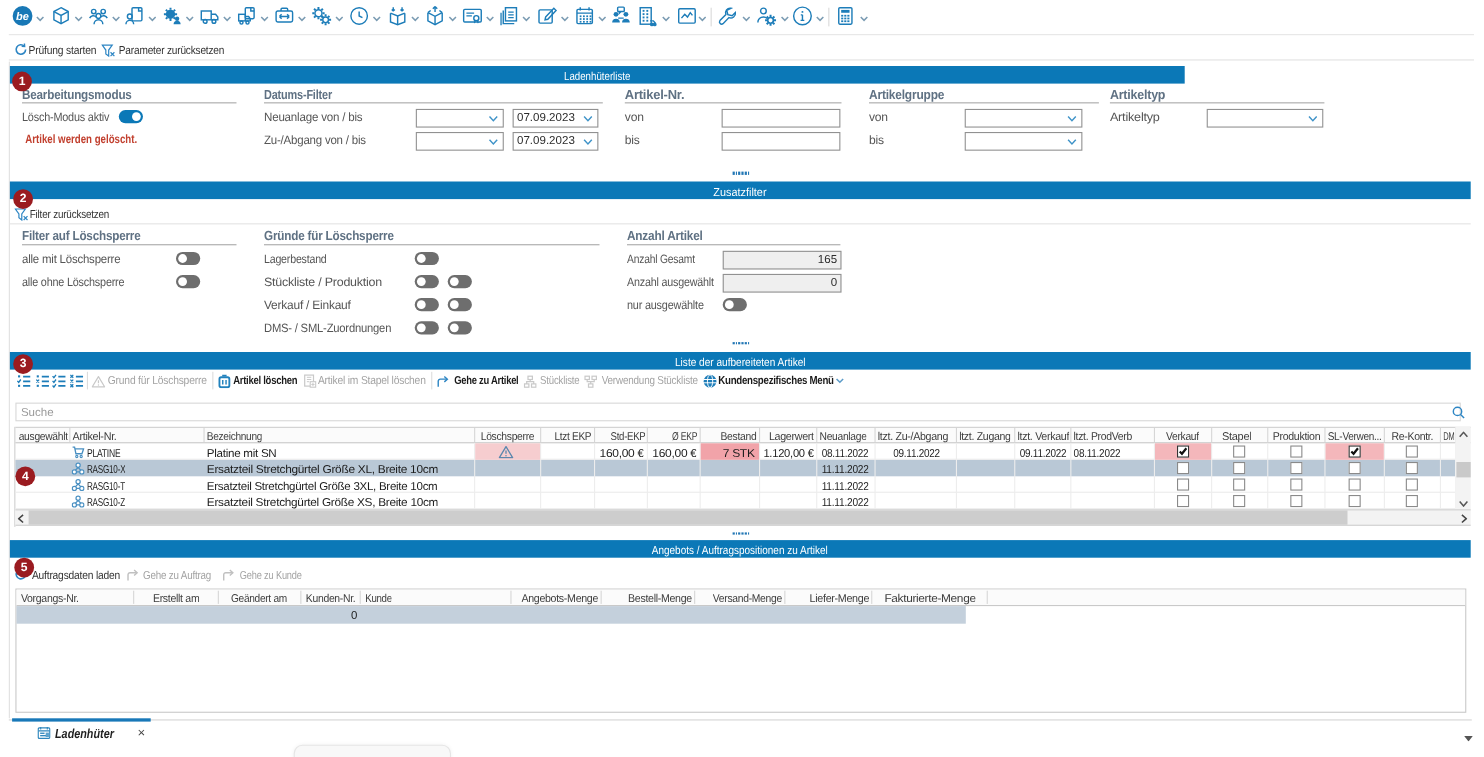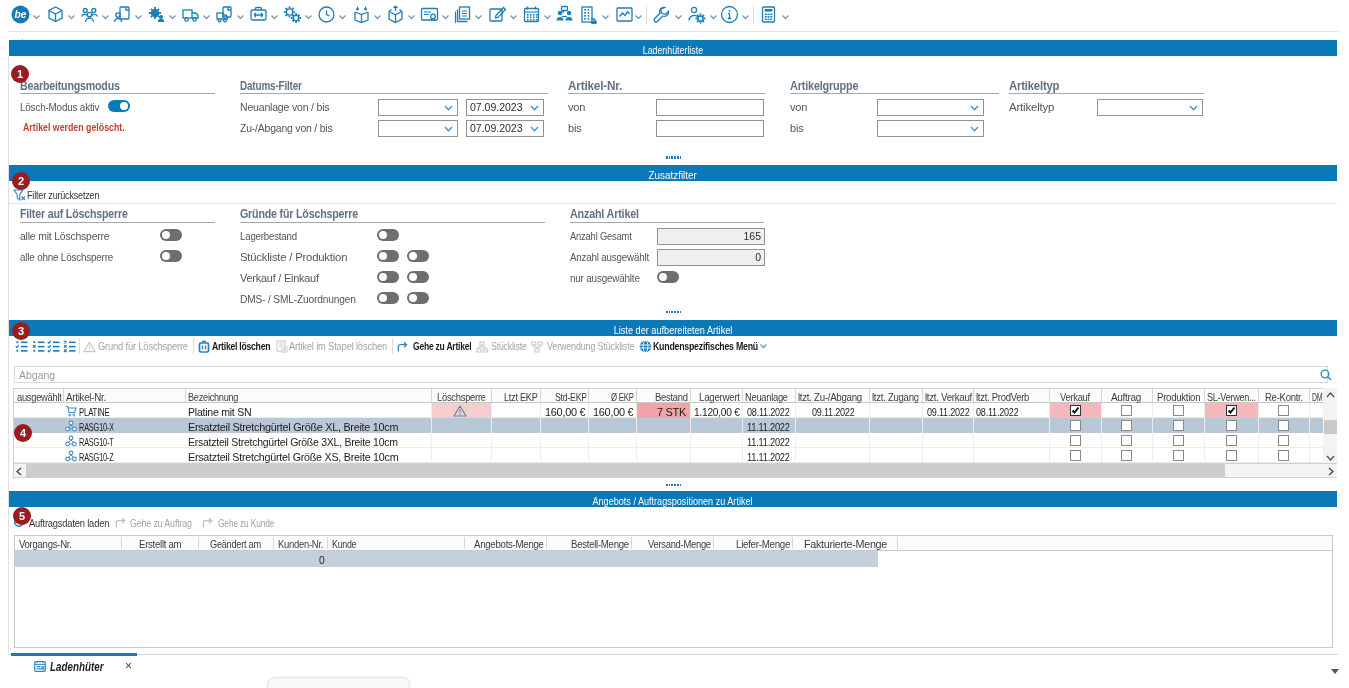--- a/index.html
+++ b/index.html
@@ -272,21 +272,21 @@
     <path d="M10.3 6 a4.3 4.3 0 1 1 -1.3-3.1" fill="none" stroke="#2e86c4" stroke-width="1.5"></path>
     <path d="M9.2 0.5 L9.4 3.2 L6.7 3.0" fill="none" stroke="#2e86c4" stroke-width="1.3"></path>
   </svg>
 <span id="tf1" class="tbtxt" style="left:26px;top:40px;display:inline-block;white-space:nowrap;transform:scaleX(0.8942);transform-origin:0 50%;">Prüfung starten</span>
 <svg class="abs" style="left:92px;top:39.5px" width="13" height="12" viewBox="0 0 13 12">
     <path d="M1 1 h9 L6.8 5.5 V11 L4.2 9 V5.5 Z" fill="none" stroke="#2e86c4" stroke-width="1.1"></path>
     <path d="M8.5 7.5 l3.5 3.5 M12 7.5 L8.5 11" stroke="#2e86c4" stroke-width="1.1"></path>
   </svg>
 <span id="tf2" class="tbtxt" style="left:108px;top:40px;display:inline-block;white-space:nowrap;transform:scaleX(0.8761);transform-origin:0 50%;">Parameter zurücksetzen</span>
 <div class="abs" style="left:8px;top:56px;width:1px;height:597px;background:#e0e0e0"></div>
-<div class="abs" style="left:9px;top:40px;width:1328px;height:16px;background:#0b78b7;text-align:center"><span id="tf3" class="" style="left:0px;top:0px;display:inline-block;white-space:nowrap;transform:scaleX(0.8403);transform-origin:50% 50%;position:relative;color:#fff;font-size:10.5px;line-height:16px;">Ladenhüterliste</span></div>
+<div class="abs" style="left:9px;top:60px;width:1068px;height:16px;background:#0b78b7;text-align:center"><span id="tf3" class="" style="left:0px;top:0px;display:inline-block;white-space:nowrap;transform:scaleX(0.8403);transform-origin:50% 50%;position:relative;color:#fff;font-size:10.5px;line-height:16px;">Ladenhüterliste</span></div>
 <div class="abs" style="left:11px;top:65px;width:18px;height:18px;border-radius:50%;background:#9a1b20;color:#fff;font-size:11px;font-weight:bold;text-align:center;line-height:18px;z-index:30">1</div>
 <span id="tf4" class="sech" style="left:20px;top:79px;display:inline-block;white-space:nowrap;transform:scaleX(0.8850);transform-origin:0 50%;">Bearbeitungsmodus</span>
 <div class="ul" style="left:20px;top:93px;width:195px"></div>
 <span id="tf5" class="sech" style="left:240px;top:79px;display:inline-block;white-space:nowrap;transform:scaleX(0.8267);transform-origin:0 50%;">Datums-Filter</span>
 <div class="ul" style="left:240px;top:93px;width:308px"></div>
 <span id="tf6" class="sech" style="left:568px;top:79px;display:inline-block;white-space:nowrap;transform:scaleX(0.9818);transform-origin:0 50%;">Artikel-Nr.</span>
 <div class="ul" style="left:568px;top:93px;width:197px"></div>
 <span id="tf7" class="sech" style="left:790px;top:79px;display:inline-block;white-space:nowrap;transform:scaleX(0.9067);transform-origin:0 50%;">Artikelgruppe</span>
 <div class="ul" style="left:790px;top:93px;width:209px"></div>
 <span id="tf8" class="sech" style="left:1009px;top:79px;display:inline-block;white-space:nowrap;transform:scaleX(0.9434);transform-origin:0 50%;">Artikeltyp</span>
@@ -481,21 +481,21 @@
 <svg class="abs" style="left:638.9px;top:340px" width="13" height="13" viewBox="0 0 13 13">
     <circle cx="6.5" cy="6.5" r="5.8" fill="#1d7db9"></circle>
     <ellipse cx="6.5" cy="6.5" rx="2.4" ry="5.8" fill="none" stroke="#fff" stroke-width="0.9"></ellipse>
     <path d="M0.7 5 h11.6 M0.7 8 h11.6" stroke="#fff" stroke-width="0.9"></path>
   </svg>
 <span id="tf35" class="tbbold" style="left:653.4px;top:340px;display:inline-block;white-space:nowrap;transform:scaleX(0.8400);transform-origin:0 50%;">Kundenspezifisches Menü</span>
 <svg class="abs" style="left:759px;top:343px" width="9" height="7" viewBox="0 0 9 7">
     <polyline points="1.5,1.5 4.5,4.5 7.5,1.5" fill="none" stroke="#5b9bc8" stroke-width="1.4"></polyline>
   </svg>
 <div class="abs" style="left:14px;top:366px;width:1314px;height:17px;border:1px solid #d8d8d8;box-sizing:border-box"></div>
-<div class="abs" style="left:19px;top:369px;font-size:10.5px;color:#9a9a9a">Abgang</div>
+<div class="abs" style="left:19px;top:369px;font-size:10.5px;color:#9a9a9a">Suche</div>
 <svg class="abs" style="left:1320px;top:369px" width="12" height="12" viewBox="0 0 12 12">
     <circle cx="5" cy="5" r="3.8" fill="none" stroke="#2e86c4" stroke-width="1.3"></circle>
     <path d="M7.8 7.8 L11 11" stroke="#2e86c4" stroke-width="1.3"></path>
   </svg>
 <div class="abs" style="left:14px;top:388px;width:1323px;height:15px;background:#fbfbfb;border-top:1px solid #d0d0d0;border-bottom:1px solid #c9c9c9;box-sizing:border-box"></div>
 <span id="tf36" class="hcell" style="left:17px;top:390px;display:inline-block;white-space:nowrap;transform:scaleX(0.9082);transform-origin:0 50%;">ausgewählt</span>
 <div class="vsep" style="left:62.6px;top:389px;height:13px"></div>
 <span id="tf37" class="hcell" style="left:65.6px;top:390px;display:inline-block;white-space:nowrap;transform:scaleX(0.9524);transform-origin:0 50%;">Artikel-Nr.</span>
 <div class="vsep" style="left:185px;top:389px;height:13px"></div>
 <span id="tf38" class="hcell" style="left:188px;top:390px;display:inline-block;white-space:nowrap;transform:scaleX(0.8929);transform-origin:0 50%;">Bezeichnung</span>
@@ -517,21 +517,21 @@
 <span id="tf46" class="hcell" style="left:797.7px;top:390px;display:inline-block;white-space:nowrap;transform:scaleX(0.9412);transform-origin:0 50%;">ltzt. Zu-/Abgang</span>
 <div class="vsep" style="left:869px;top:389px;height:13px"></div>
 <span id="tf47" class="hcell" style="left:872px;top:390px;display:inline-block;white-space:nowrap;transform:scaleX(0.9320);transform-origin:0 50%;">ltzt. Zugang</span>
 <div class="vsep" style="left:922px;top:389px;height:13px"></div>
 <span id="tf48" class="hcell" style="left:925px;top:390px;display:inline-block;white-space:nowrap;transform:scaleX(0.9400);transform-origin:0 50%;">ltzt. Verkauf</span>
 <div class="vsep" style="left:973px;top:389px;height:13px"></div>
 <span id="tf49" class="hcell" style="left:976px;top:390px;display:inline-block;white-space:nowrap;transform:scaleX(0.9207);transform-origin:0 50%;">ltzt. ProdVerb</span>
 <div class="vsep" style="left:1049px;top:389px;height:13px"></div>
 <span id="tf50" class="hcell" style="left:1059.8px;top:390px;display:inline-block;white-space:nowrap;transform:scaleX(0.9091);transform-origin:0 50%;">Verkauf</span>
 <div class="vsep" style="left:1100.6px;top:389px;height:13px"></div>
-<span id="tf51" class="hcell" style="left:1110.8px;top:390px;display:inline-block;white-space:nowrap;transform:scaleX(0.9688);transform-origin:0 50%;">Auftrag</span>
+<span id="tf51" class="hcell" style="left:1110.8px;top:390px;display:inline-block;white-space:nowrap;transform:scaleX(0.9688);transform-origin:0 50%;">Stapel</span>
 <div class="vsep" style="left:1152px;top:389px;height:13px"></div>
 <span id="tf52" class="hcell" style="left:1156.7px;top:390px;display:inline-block;white-space:nowrap;transform:scaleX(0.9348);transform-origin:0 50%;">Produktion</span>
 <div class="vsep" style="left:1204.4px;top:389px;height:13px"></div>
 <span id="tf53" class="hcell" style="left:1207.4px;top:390px;display:inline-block;white-space:nowrap;transform:scaleX(0.8836);transform-origin:0 50%;">SL-Verwen...</span>
 <div class="vsep" style="left:1258px;top:389px;height:13px"></div>
 <span id="tf54" class="hcell" style="left:1264.7px;top:390px;display:inline-block;white-space:nowrap;transform:scaleX(0.9268);transform-origin:0 50%;">Re-Kontr.</span>
 <div class="vsep" style="left:1309.4px;top:389px;height:13px"></div>
 <span id="tf55" class="hcell" style="left:1312.4px;top:390px;display:inline-block;white-space:nowrap;transform:scaleX(0.6667);transform-origin:0 50%;">DM</span>
 <div class="vsep" style="left:1323px;top:389px;height:13px"></div>
 <div class="abs" style="left:13px;top:388px;width:1px;height:91px;background:#cfcfcf"></div>

